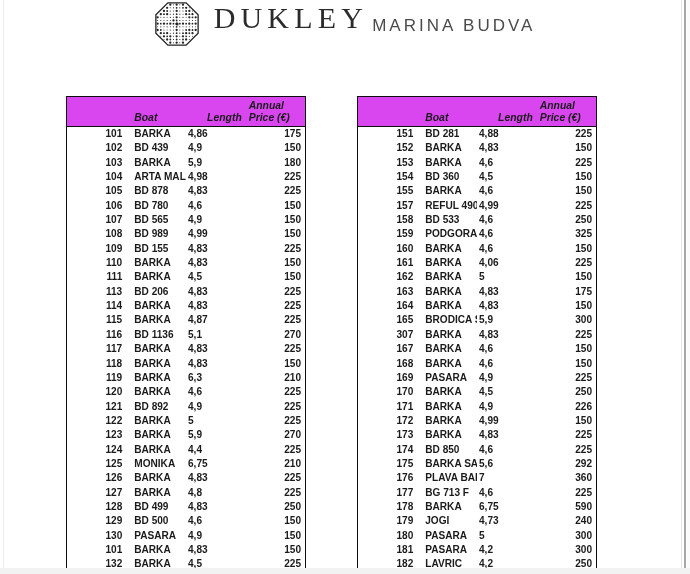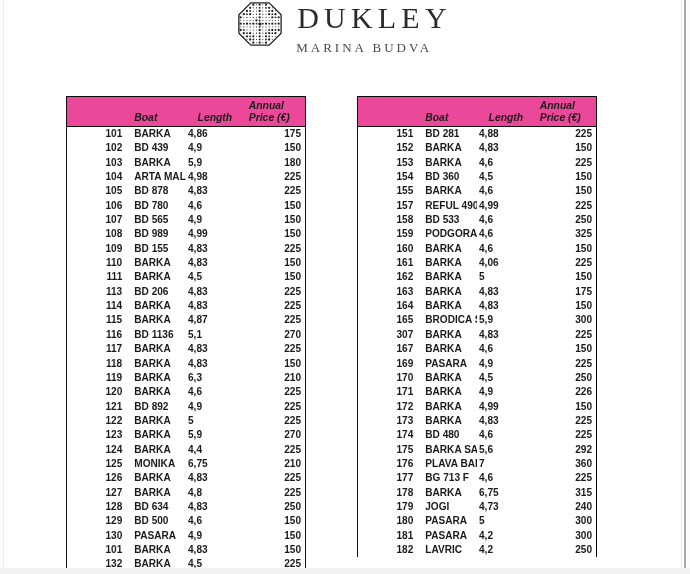--- a/index.html
+++ b/index.html
@@ -58,67 +58,67 @@
     gap: 10px;
     margin-top: 2px;
   }
   #logo-mark {
     width: 44px;
     height: 44px;
     flex: 0 0 auto;
   }
   #logo-text-block {
     display: flex;
-    flex-direction: column;
-    align-items: flex-start;
+    flex-direction: row;
+    align-items: flex-end;
     padding-top: 1px;
   }
   #logo-wordmark {
     font-family: "Liberation Serif", serif;
     font-size: 30px;
     letter-spacing: 5.2px;
     color: #2b2b2b;
     line-height: 30px;
     padding-left: 5px;
   }
   #logo-subtitle {
-    font-family: Liberation Serif, serif;
-    font-size: 13px;
+    font-family: Liberation Sans, sans-serif;
+    font-size: 17px;
     letter-spacing: 3.0px;
     color: #4a4a4a;
     line-height: 14px;
     margin-top: 8px;
     padding-left: 4px;
   }
 
   
   .tbl {
     position: absolute;
     top: 96px;
     border-collapse: collapse;
     font-size: 10.1px;
     table-layout: fixed;
   }
   #table-left  { left: 66px;  width: 240px; }
   #table-right { left: 357px; width: 240px; }
 
   .tbl thead th {
-    background: #ec4899;
+    background: #d946ef;
     border: 1.6px solid #0d0d0d;
     font-style: italic;
     font-weight: bold;
     font-size: 10.4px;
     padding: 3px 4px 3px 4px;
     vertical-align: bottom;
     height: 29px;
     box-sizing: border-box;
   }
   .tbl thead th.th-idx { border-right: none; }
   .tbl thead th.th-boat { border-left: none; border-right: none; text-align: left; padding-left: 8px; }
-  .tbl thead th.th-len  { border-left: none; border-right: none; text-align: center; padding-left: 2px; margin-top: 36px;}
+  .tbl thead th.th-len  { border-left: none; border-right: none; text-align: right; padding-left: 2px; margin-top: 36px;}
   .tbl thead th.th-price{ border-left: none; text-align: left; padding-left: 3px; line-height: 11.5px; }
 
   .tbl tbody td {
     border-left: 1.4px solid #0d0d0d;
     border-right: none;
     padding: 0 3px;
     height: 14.35px;
     line-height: 14.35px;
     font-weight: bold;
     font-size: 10.1px;
@@ -476,21 +476,21 @@
         <td class="c-price">225</td>
       </tr>
       <tr>
         <td class="c-idx">127</td>
         <td class="c-boat">BARKA</td>
         <td class="c-len">4,8</td>
         <td class="c-price">225</td>
       </tr>
       <tr>
         <td class="c-idx">128</td>
-        <td class="c-boat">BD 634</td>
+        <td class="c-boat">BD 499</td>
         <td class="c-len">4,83</td>
         <td class="c-price">250</td>
       </tr>
       <tr>
         <td class="c-idx">129</td>
         <td class="c-boat">BD 500</td>
         <td class="c-len">4,6</td>
         <td class="c-price">150</td>
       </tr>
       <tr>
@@ -617,20 +617,26 @@
         <td class="c-len">4,83</td>
         <td class="c-price">225</td>
       </tr>
       <tr>
         <td class="c-idx">167</td>
         <td class="c-boat">BARKA</td>
         <td class="c-len">4,6</td>
         <td class="c-price">150</td>
       </tr>
       <tr>
+        <td class="c-idx">168</td>
+        <td class="c-boat">BARKA</td>
+        <td class="c-len">4,6</td>
+        <td class="c-price">150</td>
+      </tr>
+      <tr>
         <td class="c-idx">169</td>
         <td class="c-boat">PASARA</td>
         <td class="c-len">4,9</td>
         <td class="c-price">225</td>
       </tr>
       <tr>
         <td class="c-idx">170</td>
         <td class="c-boat">BARKA</td>
         <td class="c-len">4,5</td>
         <td class="c-price">250</td>
@@ -648,21 +654,21 @@
         <td class="c-price">150</td>
       </tr>
       <tr>
         <td class="c-idx">173</td>
         <td class="c-boat">BARKA</td>
         <td class="c-len">4,83</td>
         <td class="c-price">225</td>
       </tr>
       <tr>
         <td class="c-idx">174</td>
-        <td class="c-boat">BD 480</td>
+        <td class="c-boat">BD 850</td>
         <td class="c-len">4,6</td>
         <td class="c-price">225</td>
       </tr>
       <tr>
         <td class="c-idx">175</td>
         <td class="c-boat">BARKA SA KABINOM</td>
         <td class="c-len">5,6</td>
         <td class="c-price">292</td>
       </tr>
       <tr>
@@ -674,21 +680,21 @@
       <tr>
         <td class="c-idx">177</td>
         <td class="c-boat">BG 713 F</td>
         <td class="c-len">4,6</td>
         <td class="c-price">225</td>
       </tr>
       <tr>
         <td class="c-idx">178</td>
         <td class="c-boat">BARKA</td>
         <td class="c-len">6,75</td>
-        <td class="c-price">315</td>
+        <td class="c-price">590</td>
       </tr>
       <tr>
         <td class="c-idx">179</td>
         <td class="c-boat">JOGI</td>
         <td class="c-len">4,73</td>
         <td class="c-price">240</td>
       </tr>
       <tr>
         <td class="c-idx">180</td>
         <td class="c-boat">PASARA</td>

